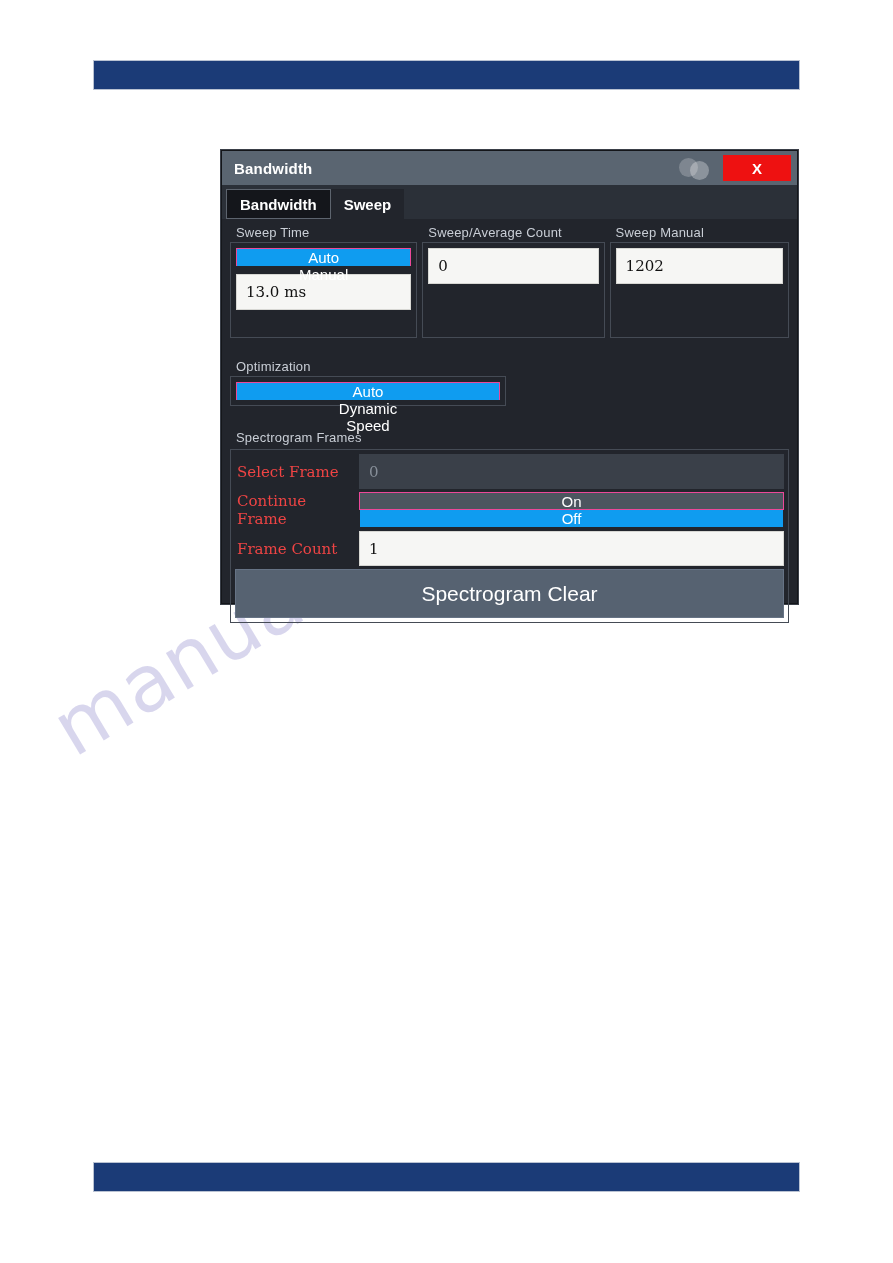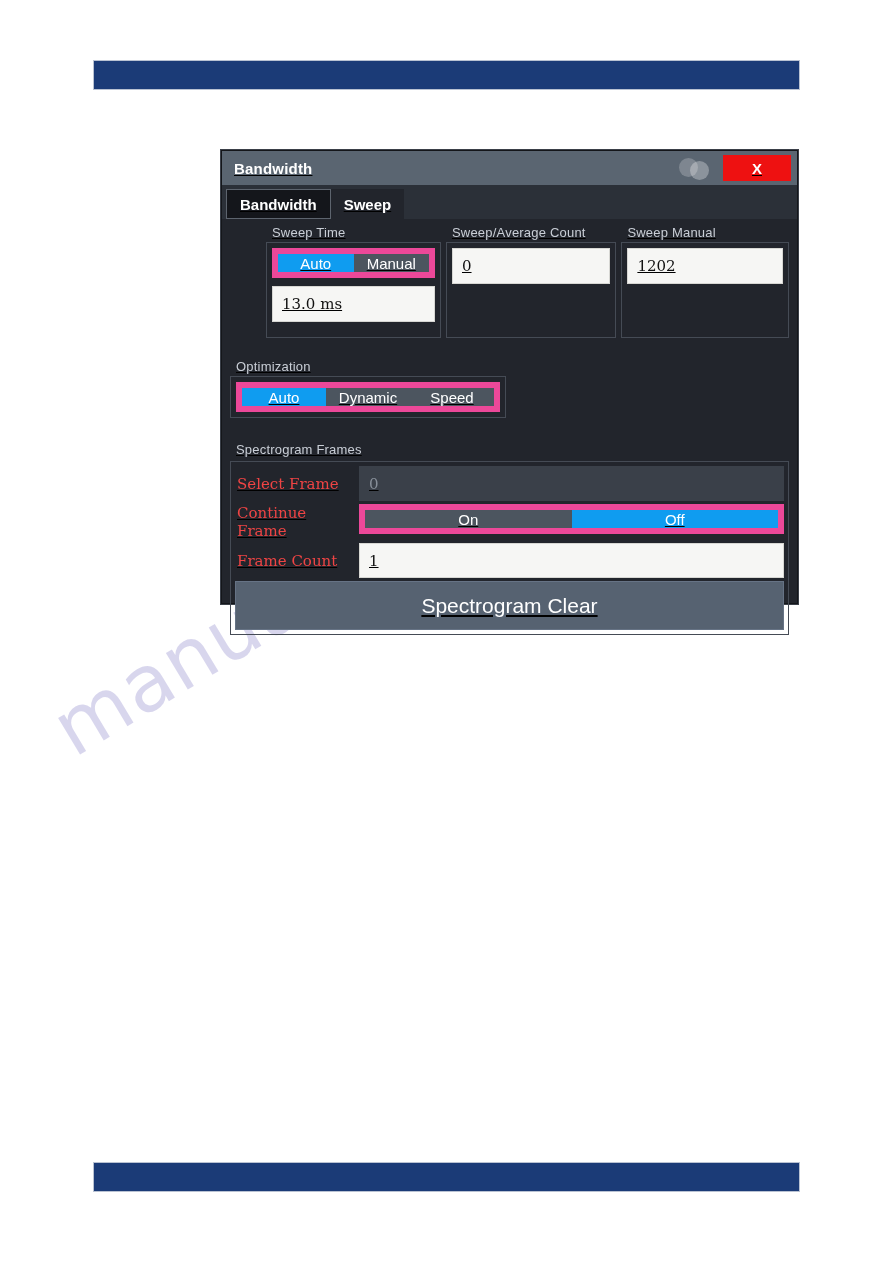--- a/index.html
+++ b/index.html
@@ -52,21 +52,20 @@
   .dialog {
     position: absolute;
     left: 221px;
     top: 150px;
     width: 577px;
     height: 454px;
     box-sizing: border-box;
     background: #22252c;
     border: 1px solid #14161a;
     box-shadow: 0 0 0 1px #3a3f48;
-    text-decoration: underline;
   }
 
   .titlebar {
     height: 34px;
     background: #5a6571;
     display: flex;
     align-items: center;
     padding: 0 0 0 12px;
     box-sizing: border-box;
     position: relative;
@@ -172,23 +171,24 @@
   .group-frame {
     border: 1px solid #454b55;
     box-sizing: border-box;
     padding: 5px;
   }
 
   
   .seg {
     display: flex;
     background: #4c555f;
-    border: 6px solid #ec4899;
-    box-sizing: border-box;
-    height: 30px;
+    border: 1px solid #ec4899;
+    box-sizing: border-box;
+    height: 18px;
+    flex-direction: column;
   }
   .seg-item {
     flex: 1;
     display: flex;
     align-items: center;
     justify-content: center;
     color: #ffffff;
     font-size: 15px;
     cursor: pointer;
     box-sizing: border-box;
@@ -284,21 +284,21 @@
   <div class="tabbar">
     <div class="tab inactive">Bandwidth</div>
     <div class="tab active">Sweep</div>
     <div class="tabbar-filler"></div>
   </div>
 
   <div class="body">
 
     <div class="row-groups">
 
-      <div class="group" style="width:190px;margin-left:36px;">
+      <div class="group" style="width:190px;">
         <span class="group-legend">Sweep Time</span>
         <div class="group-frame" style="height:96px;">
           <div class="seg">
             <div class="seg-item on">Auto</div>
             <div class="seg-item">Manual</div>
           </div>
           <div class="field" style="margin-top:8px;">13.0 ms</div>
         </div>
       </div>
 

